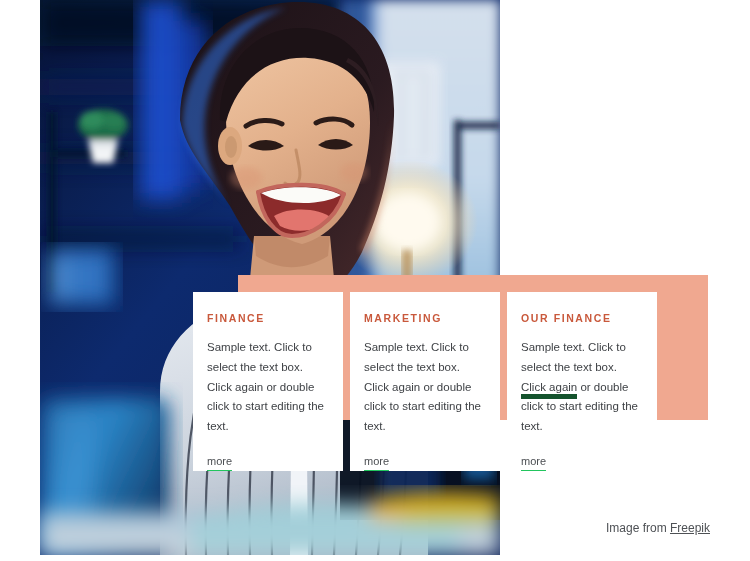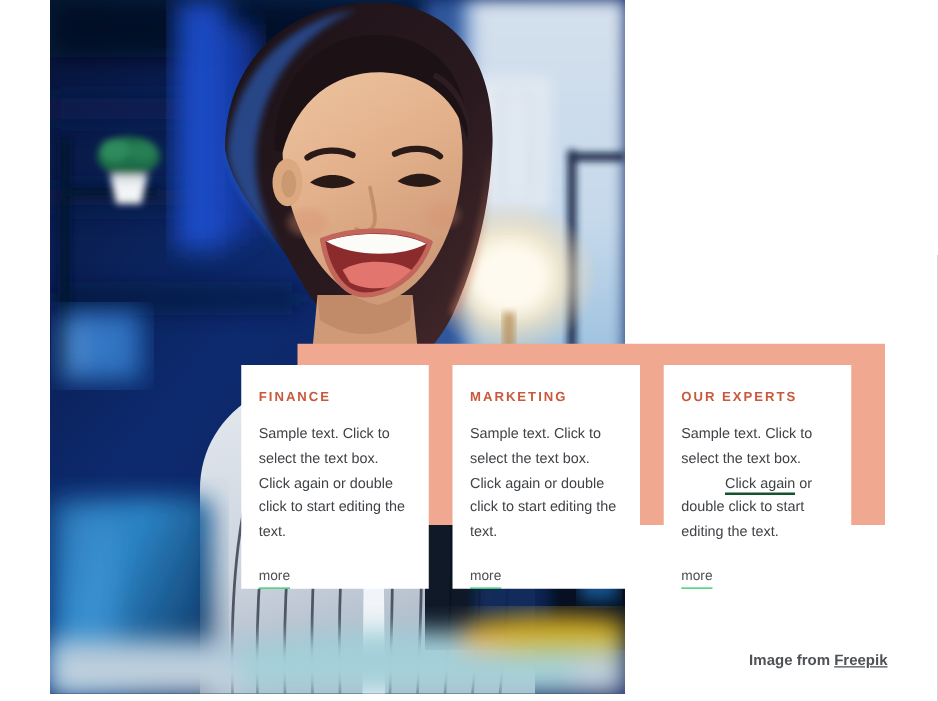--- a/index.html
+++ b/index.html
@@ -43,21 +43,21 @@
   }
 
   
   .card-row {
     position: absolute;
     left: 193px;
     top: 292px;
     width: 492px;
     height: 179px;
     display: flex;
-    gap: 19px;
+    gap: 7px;
   }
 
   .card {
     position: relative;
     width: 150px;
     height: 179px;
     background: #ffffff;
     padding: 20px 18px 0 14px;
   }
 
@@ -73,44 +73,42 @@
   .card-text {
     font-size: 11.5px;
     line-height: 1.72;
     color: #3f4246;
     margin-bottom: 14px;
   }
 
   .card-text .inline-link {
     color: #3f4246;
     text-decoration: none;
-    border-bottom: 2px solid #14532d;
+    border-bottom: 5px solid #14532d;
     padding-bottom: 1px;
-    margin-left: 35px;
   }
 
   .more-link {
     display: inline-block;
     font-size: 11px;
     color: #4b4e52;
     text-decoration: none;
     border-bottom: 1px solid #22c55e;
     padding-bottom: 3px;
     line-height: 1;
   }
 
   
   .attribution {
     position: absolute;
     right: 40px;
     bottom: 26px;
     font-size: 12px;
     color: #4e5155;
     white-space: nowrap;
-    font-weight: bold;
   }
   .attribution a {
     color: #4e5155;
     text-decoration: underline;
   }
 </style>
 </head>
 <body>
 
 <div id="page">
@@ -323,21 +321,21 @@
       <a class="more-link" href="#">more</a>
     </div>
 
     <div class="card">
       <div class="card-title">MARKETING</div>
       <div class="card-text"><span>Sample text. Click to select the text box. </span><span>Click again or double click to start editing the text.</span></div>
       <a class="more-link" href="#">more</a>
     </div>
 
     <div class="card">
-      <div class="card-title">OUR EXPERTS</div>
+      <div class="card-title">OUR FINANCE</div>
       <div class="card-text"><span>Sample text. Click to select the text box. </span><a class="inline-link" href="#">Click again</a><span> or double click to start editing the text.</span></div>
       <a class="more-link" href="#">more</a>
     </div>
 
   </div>
 
   <div class="attribution"><span>Image from </span><a href="#">Freepik</a></div>
 
 </div>
 

